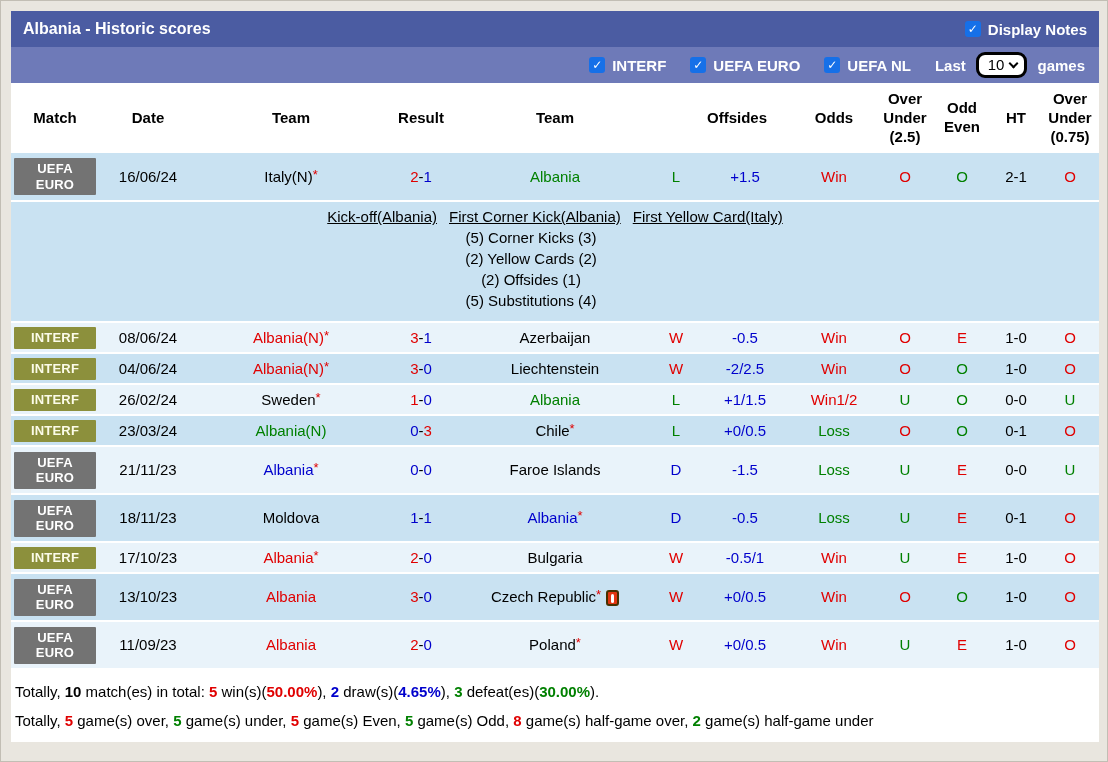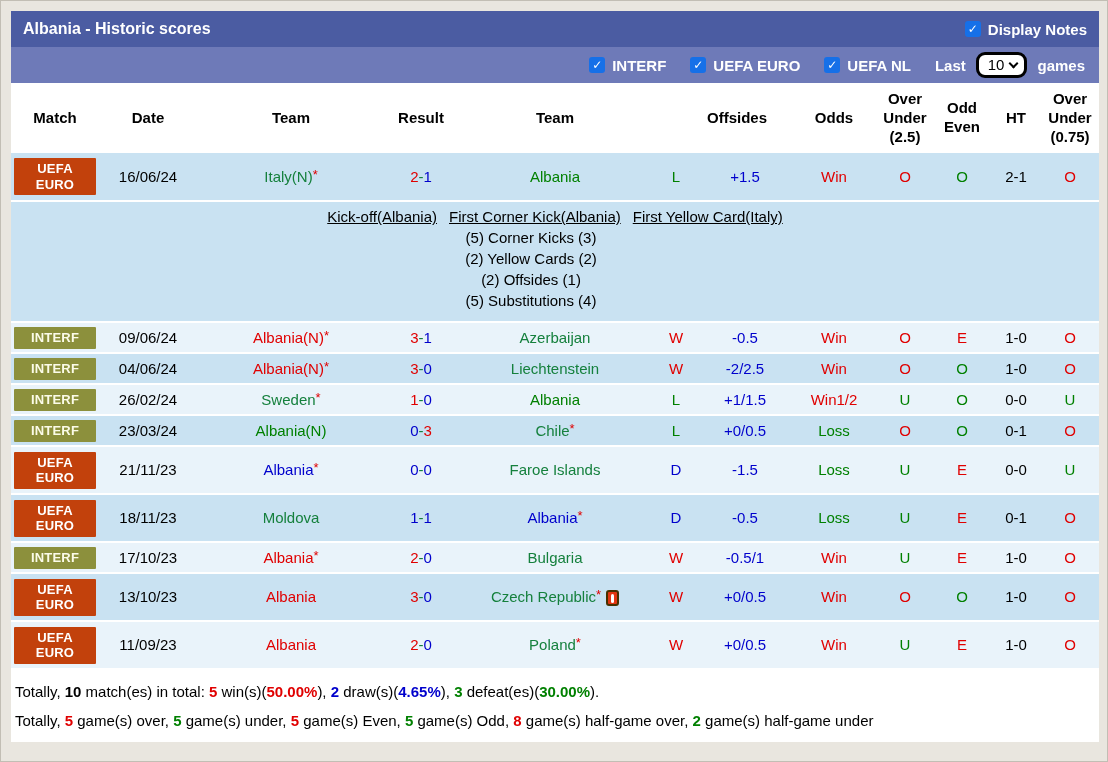--- a/index.html
+++ b/index.html
@@ -56,27 +56,27 @@
   }
   tr.stripe-dark td { background:#c9e2f2; }
   tr.stripe-light td { background:#e9f3fa; }
   tr.h-tall { height:48px; }
   tr.h-short { height:31px; }
   .badge {
     margin:1px 2px; padding:3px 0; border-radius:1px;
     font-weight:bold; font-size:13px; line-height:1.2;
     white-space:pre-line; letter-spacing:.2px;
   }
-  .badge-euro   { background:#c2410c; color:#fff; }
+  .badge-euro   { background:#737373; color:#fff; }
   .badge-interf { background:#8c903c; color:#fbfbe8; }
 
   .c-red   { color:#e00000; }
   .c-blue  { color:#0000cc; }
   .c-green { color:#008000; }
-  .c-black { color:#15803d; }
+  .c-black { color:#000000; }
   .star { color:#e00000; font-size:13px; vertical-align:top; line-height:1; }
 
   .redcard-icon {
     display:inline-block; width:13px; height:16px; margin-left:5px;
     background:#e23612; border:2px solid #473000; border-radius:3px;
     position:relative; vertical-align:middle;
   }
   .redcard-icon::after {
     content:""; position:absolute; left:3px; top:1.5px;
     width:3px; height:9px; background:#fff; border-radius:1.5px;
@@ -186,21 +186,21 @@
               <div class="notes-line">(5) Corner Kicks (3)</div>
               <div class="notes-line">(2) Yellow Cards (2)</div>
               <div class="notes-line">(2) Offsides (1)</div>
               <div class="notes-line">(5) Substitutions (4)</div>
             </td>
           </tr>
           <tr class="stripe-light h-short">
             <td>
               <div class="badge badge-interf">INTERF</div>
             </td>
-            <td>09/06/24</td>
+            <td>08/06/24</td>
             <td><span class="c-red">Albania(N)</span><span class="star">*</span></td>
             <td><span class="c-red">3</span><span class="c-black">-</span><span class="c-blue">1</span></td>
             <td><span class="c-black">Azerbaijan</span></td>
             <td><span class="c-red">W</span></td>
             <td><span class="c-blue">-0.5</span></td>
             <td><span class="c-red">Win</span></td>
             <td><span class="c-red">O</span></td>
             <td><span class="c-red">E</span></td>
             <td>1-0</td>
             <td><span class="c-red">O</span></td>

